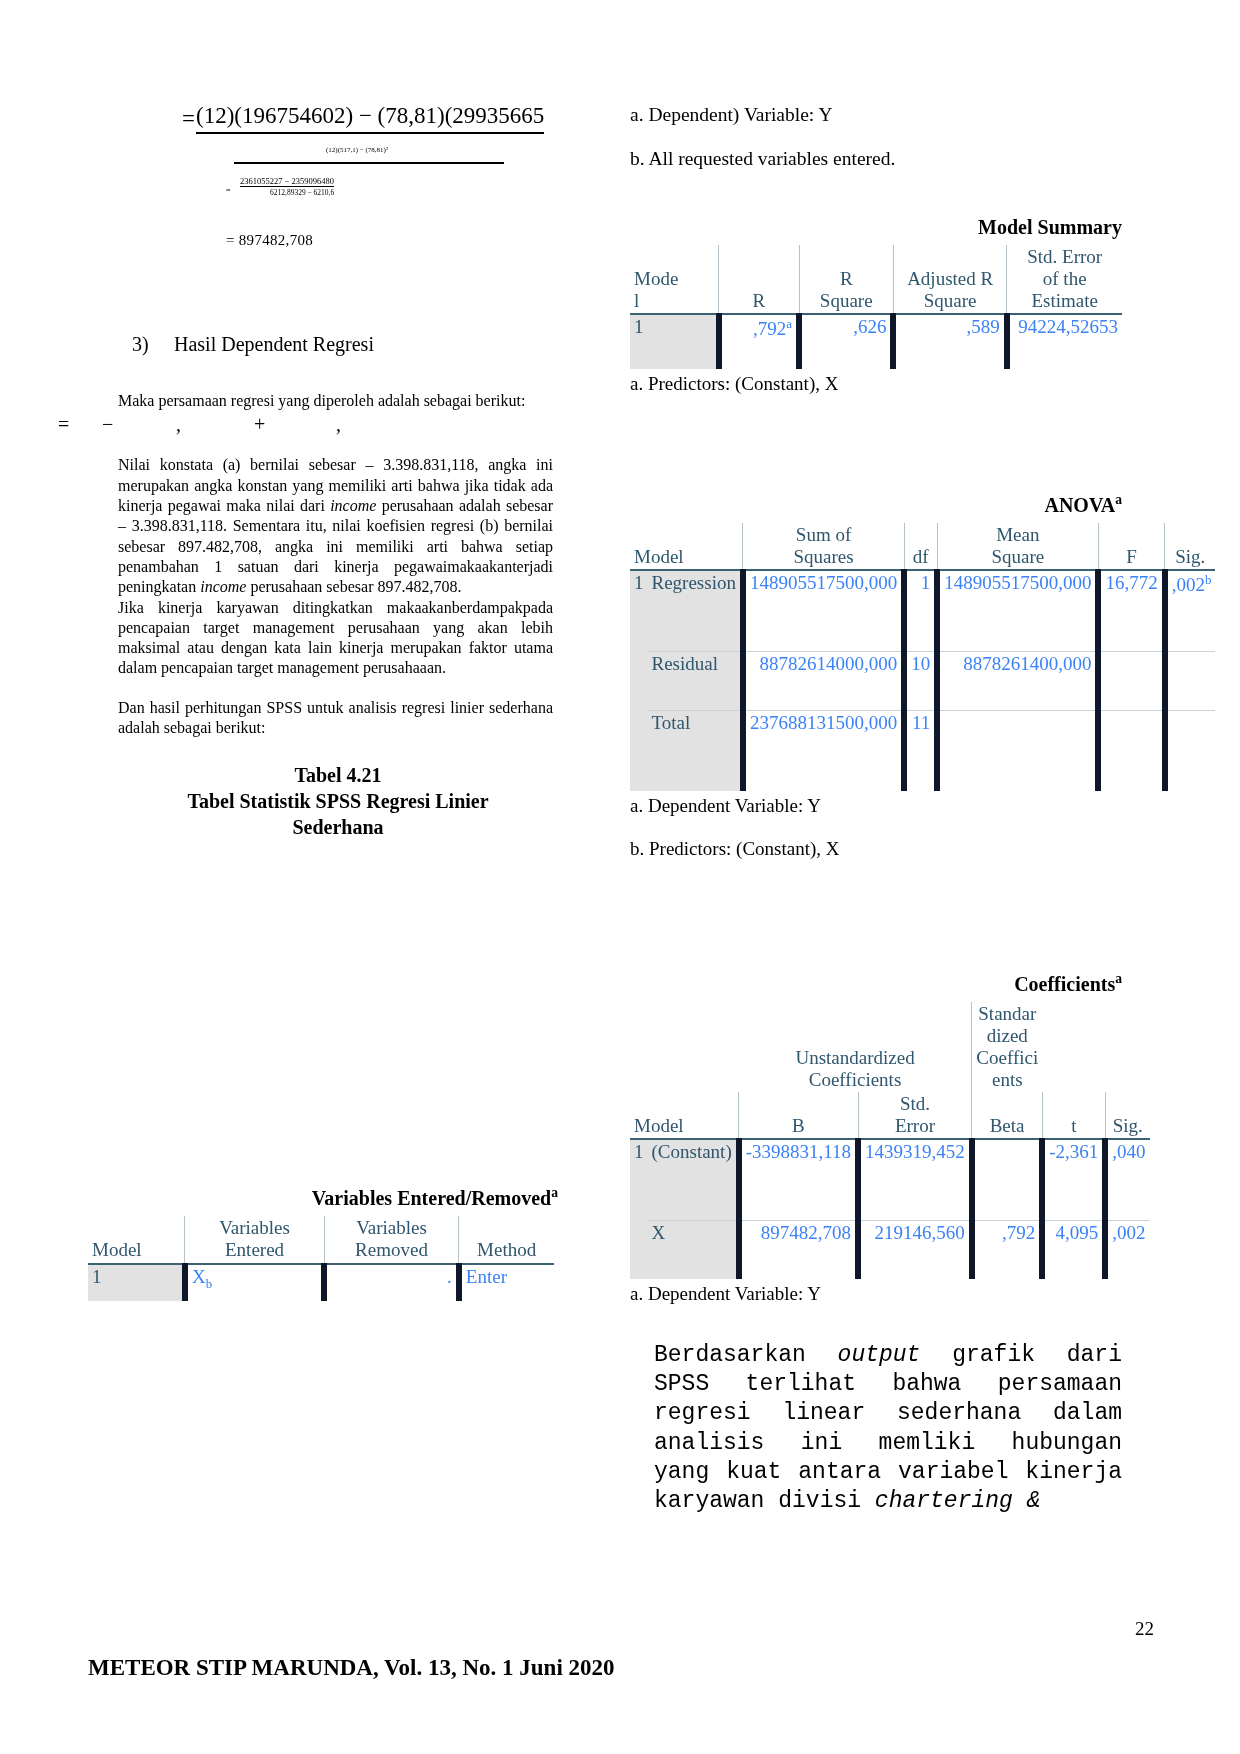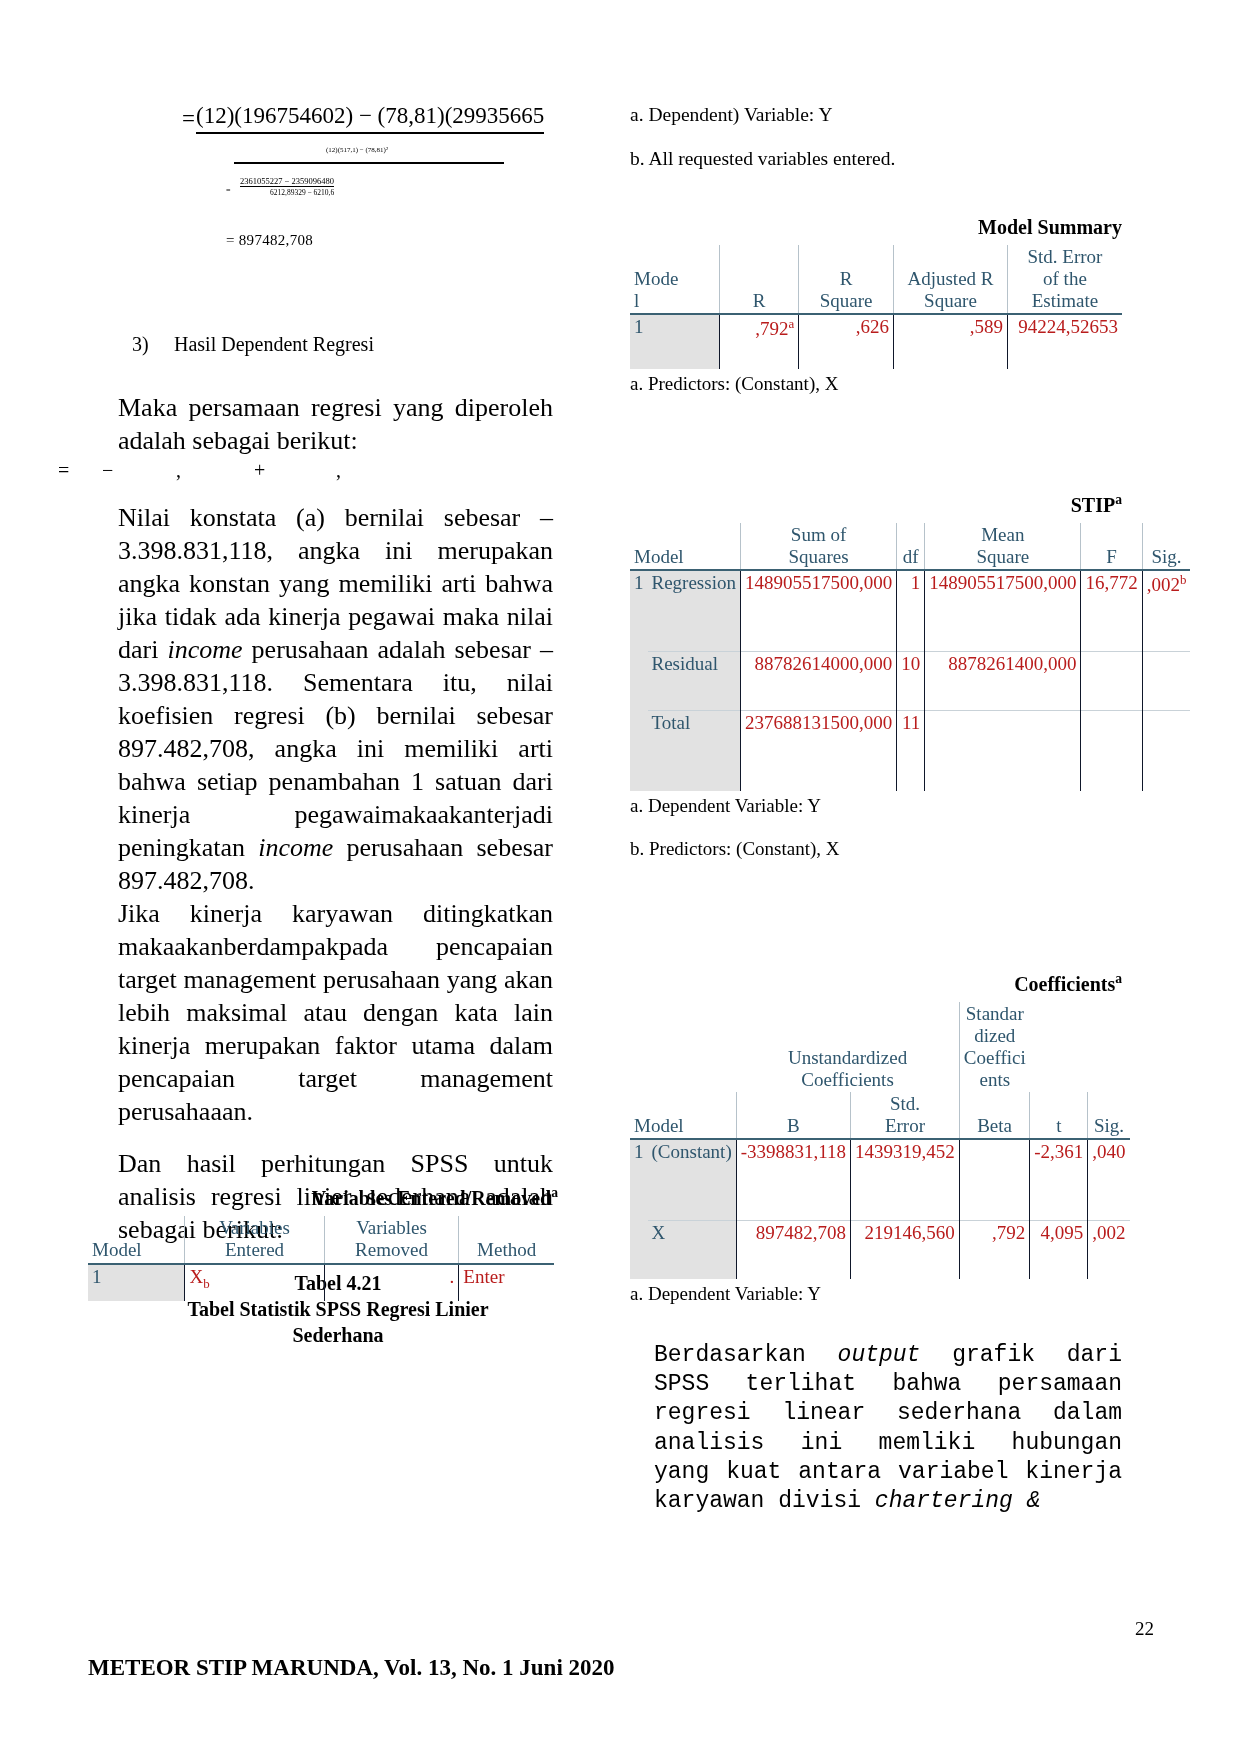--- a/index.html
+++ b/index.html
@@ -93,21 +93,21 @@
   }
 
   .numbered-head {
     margin-top: 6px;
     font-size: 20px;
     line-height: 1.25;
   }
   .numbered-head .num { display: inline-block; width: 86px; padding-left: 44px; box-sizing: border-box; }
 
   .para {
-    font-size: 26px;
+    font-size: 16px;
     line-height: 1.27;
     margin: 0 5px 0 0;
     padding-left: 30px;
   }
   .para.gap { margin-top: 19px; }
 
   .eqline {
     font-size: 20px;
     letter-spacing: 2px;
     margin-top: 2px;
@@ -138,22 +138,22 @@
   }
   .spss thead th {
     color: #2f566d;
     text-align: center;
     vertical-align: bottom;
     border-left: 1px solid #b6c2ca;
   }
   .spss thead th.first { border-left: none; }
   .spss thead tr.last-head th { border-bottom: 2px solid #3b6173; }
   .spss tbody td {
-    color: #b91c1c;
-    border-left: 1px solid #0f172a;
+    color: #3b82f6;
+    border-left: 6px solid #0f172a;
   }
   .spss tbody td.first { border-left: none; }
   .spss tbody tr td.rowlbl {
     background: #e2e2e2;
     color: #2f566d;
   }
   .spss tbody tr.sep td { border-top: 1px solid #c9d2d8; }
   .spss .num { text-align: right; }
   .tbl-title {
     font-weight: bold;
@@ -311,21 +311,21 @@
           <td class="num">,626</td>
           <td class="num">,589</td>
           <td class="num">94224,52653</td>
         </tr>
       </tbody>
     </table>
     <div class="tbl-note">a. Predictors: (Constant), X</div>
   </div>
 
   <div id="anova-wrap">
-    <div class="tbl-title"><span>STIP</span><sup>a</sup></div>
+    <div class="tbl-title"><span>ANOVA</span><sup>a</sup></div>
     <table class="spss" id="anova">
       <thead>
         <tr class="last-head">
           <th class="first" colspan="2" style="width:136px;text-align:left;vertical-align:bottom">Model</th>
           <th style="width:104px">Sum of<br>Squares</th>
           <th style="width:62px;vertical-align:bottom">df</th>
           <th style="width:100px">Mean<br>Square</th>
           <th style="width:56px;vertical-align:bottom">F</th>
           <th style="width:62px;vertical-align:bottom">Sig.</th>
         </tr>

